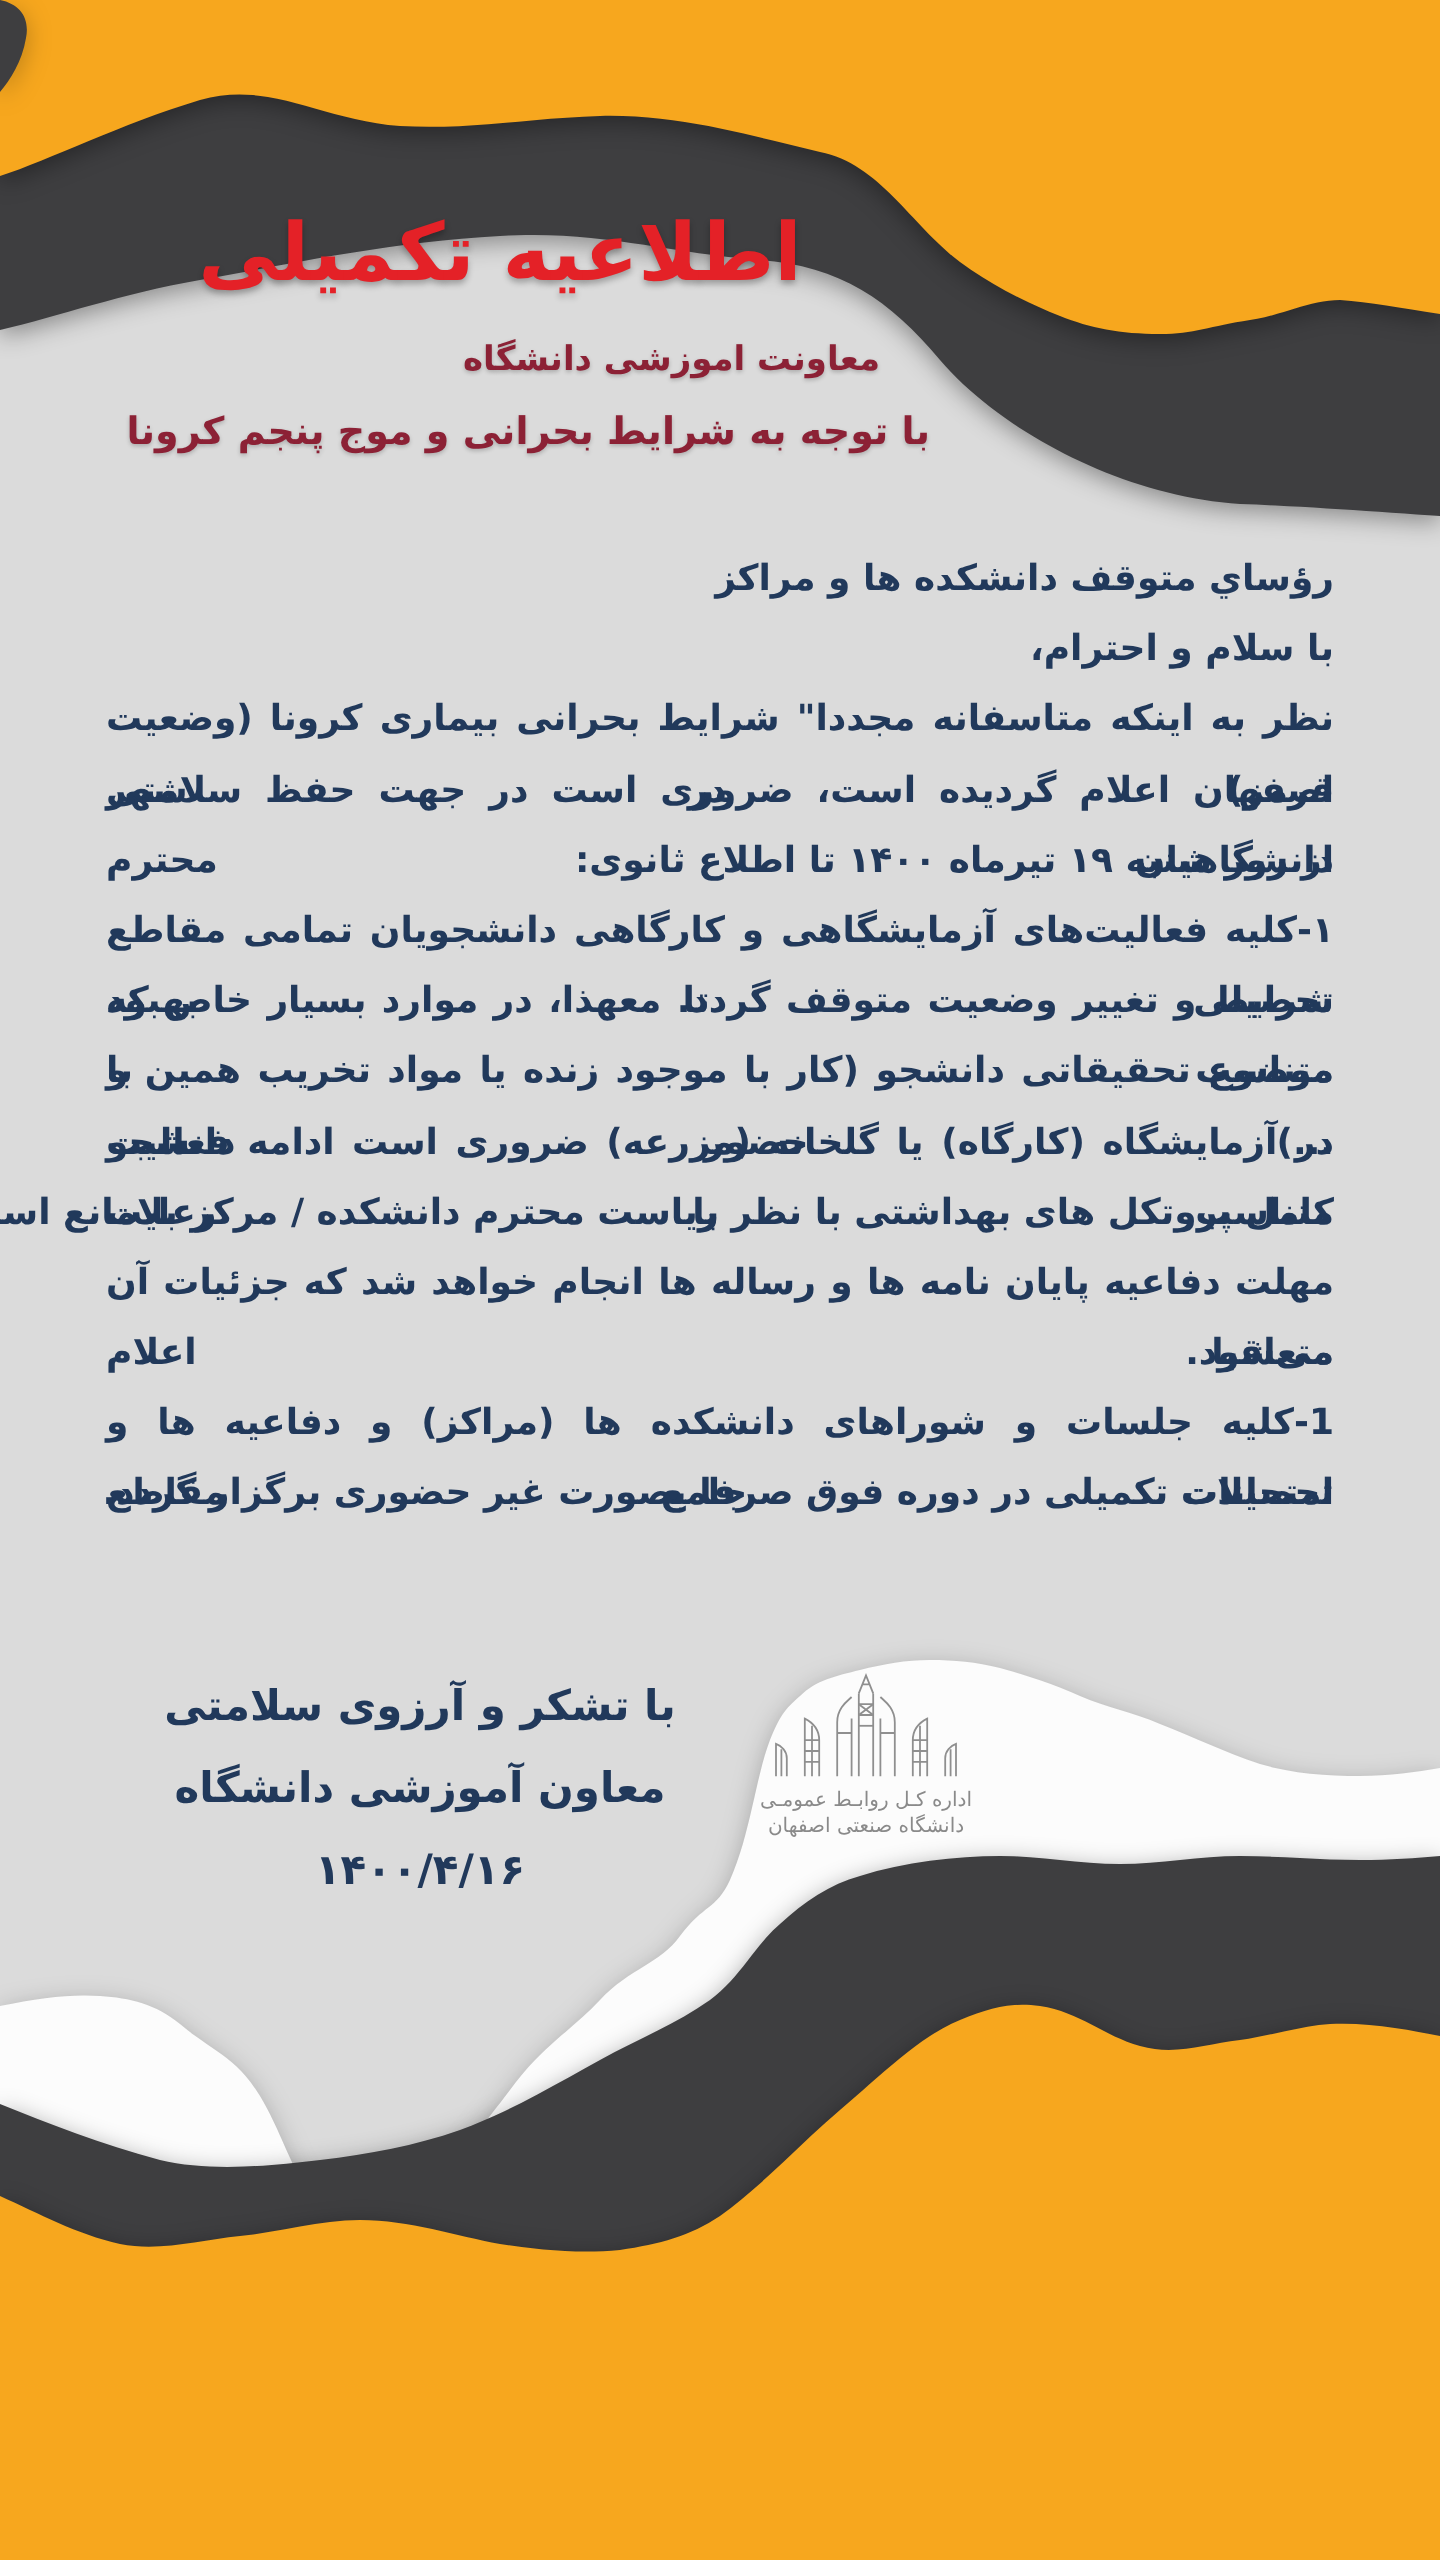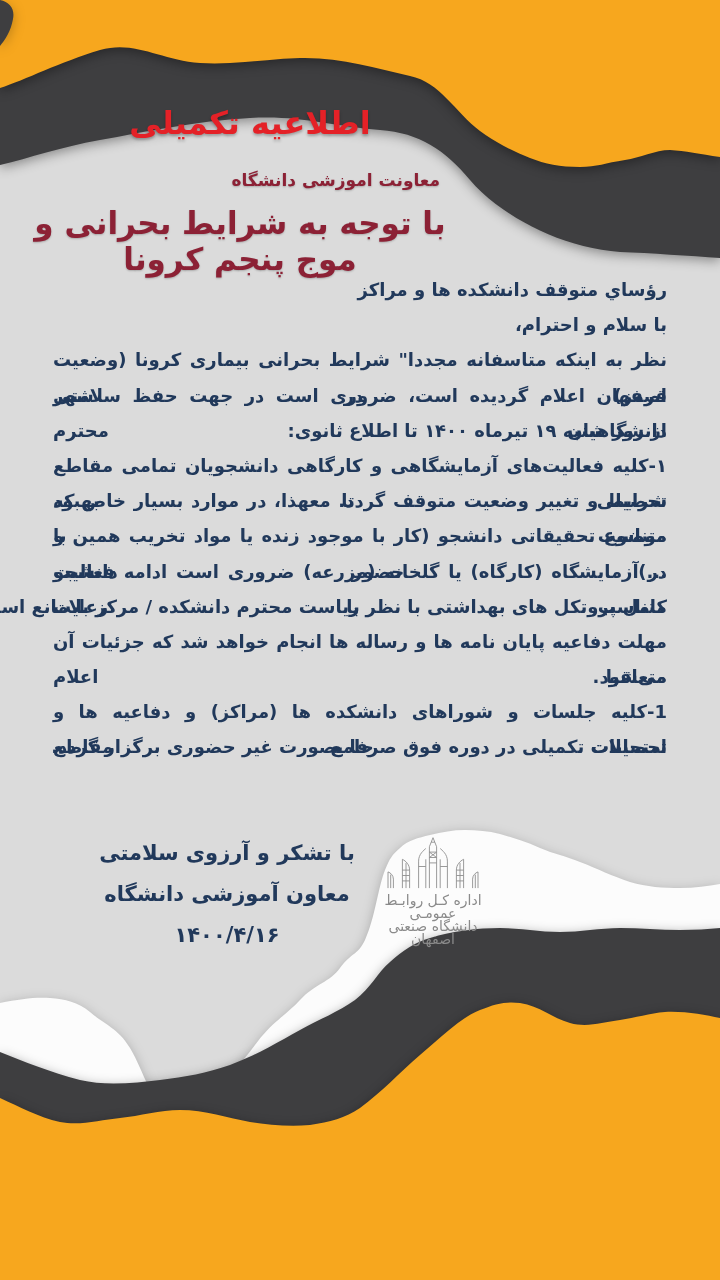--- a/index.html
+++ b/index.html
@@ -8,61 +8,61 @@
     background:#dbdbdb;
     font-family:"DejaVu Sans", sans-serif;
   }
   .bg-svg{position:absolute;inset:0;width:720px;height:1280px;}
   .layer-shadow{filter:drop-shadow(0 3px 6px rgba(0,0,0,0.38));}
   .layer-shadow-soft{filter:drop-shadow(0 3px 6px rgba(0,0,0,0.25));}
 
   .title{
     position:absolute;top:104px;left:55px;width:390px;
     text-align:center;direction:rtl;
-    font-size:32px;font-weight:bold;color:#e42127;
+    font-size:40px;font-weight:bold;color:#e42127;
     text-shadow:0 2px 3px rgba(0,0,0,0.28);
   }
   .subtitle1{
     position:absolute;top:170px;left:90px;width:350px;
     text-align:right;direction:rtl;
     font-size:17px;font-weight:bold;color:#8c2135;
     text-shadow:0 1px 2px rgba(0,0,0,0.22);
   }
   .subtitle2{
     position:absolute;top:205px;left:15px;width:450px;
-    text-align:center;direction:rtl;
-    font-size:31px;font-weight:bold;color:#8c2135;
+    direction:rtl;
+    font-size:19px;font-weight:bold;color:#8c2135;
     text-shadow:0 1px 2px rgba(0,0,0,0.22);
   }
 
   .body-text{
     position:absolute;top:272px;left:53px;width:614px;
     direction:rtl;color:#21395b;font-weight:bold;font-size:18px;
   }
   .body-text .line{
     height:35.2px;line-height:35.2px;white-space:nowrap;
     text-align:right;
   }
   .body-text .line[data-align="justify"]{
     white-space:normal;text-align:justify;text-align-last:justify;
   }
 
   .signature{
-    position:absolute;top:833px;left:72px;width:310px;
+    position:absolute;top:833px;left:55px;width:310px;
     direction:rtl;text-align:center;color:#21395b;font-weight:bold;
     font-size:21px;line-height:41px;
   }
 
   .logo-block{
     position:absolute;top:834px;left:368px;width:130px;
     text-align:center;
   }
   .logo-block svg{display:block;margin:0 auto;}
   .logo-caption{
-    direction:rtl;color:#8a8a8a;font-size:14px;line-height:13px;
+    direction:rtl;color:#8a8a8a;font-size:10px;line-height:13px;
     margin-top:4px;
   }
 </style>
 </head>
 <body>
 
 <svg class="bg-svg" viewBox="0 0 720 1280" aria-hidden="true">
 
   <g class="layer-shadow">
     <path fill="#3e3e40" d="M0,0 L720,0 L720,258

